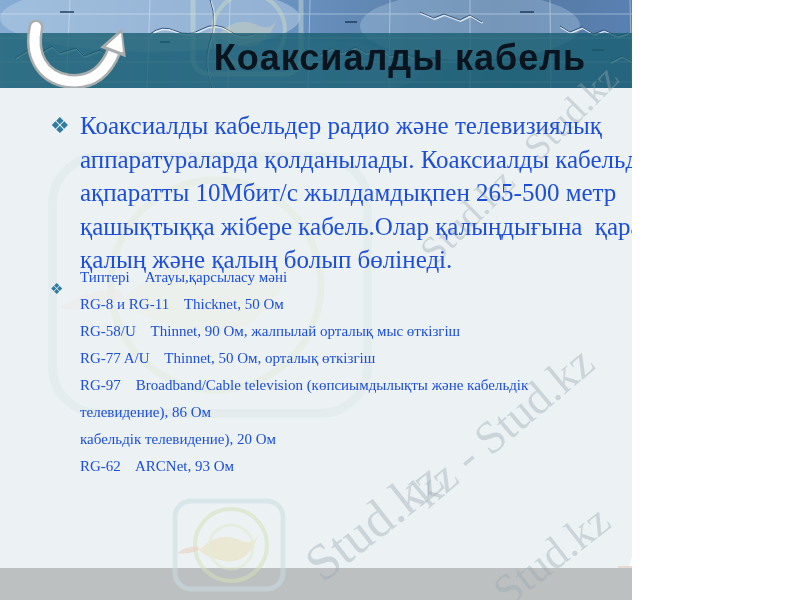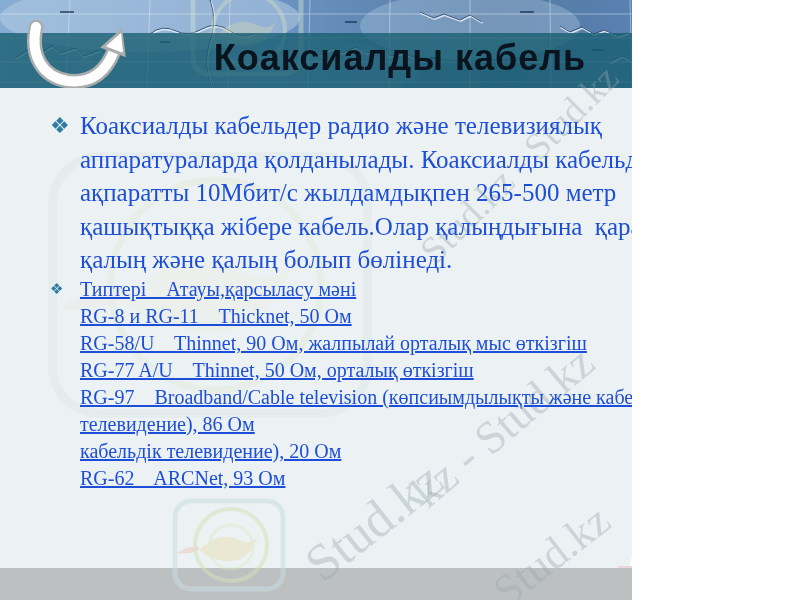--- a/index.html
+++ b/index.html
@@ -39,21 +39,21 @@
   .wm3{left:295px;top:492px;font-size:52px;transform:rotate(-38deg);}
   .wm4{left:485px;top:530px;font-size:44px;transform:rotate(-38deg);}
 
   
   .bullet-icon{position:absolute;color:#2e7ba3;font-family:"DejaVu Sans",sans-serif;}
   .bullet-icon.b1{left:50px;top:113px;font-size:22px;}
   .bullet-icon.b2{left:50px;top:280px;font-size:15px;}
   .para{position:absolute;color:#1d4ed8;}
   .para .line{white-space:pre;}
   .para1{left:80px;top:109px;font-size:25px;line-height:33.6px;}
-  .para2{left:80px;top:276px;font-size:20px;line-height:27px;text-decoration:underline;}
+  .para2{left:80px;top:264px;font-size:15px;line-height:27px;}
 </style>
 </head>
 <body>
 
 <div class="slide">
 
   <div class="header">
     <div class="map">
       <svg viewBox="0 0 800 88" preserveAspectRatio="none">
         <defs>

